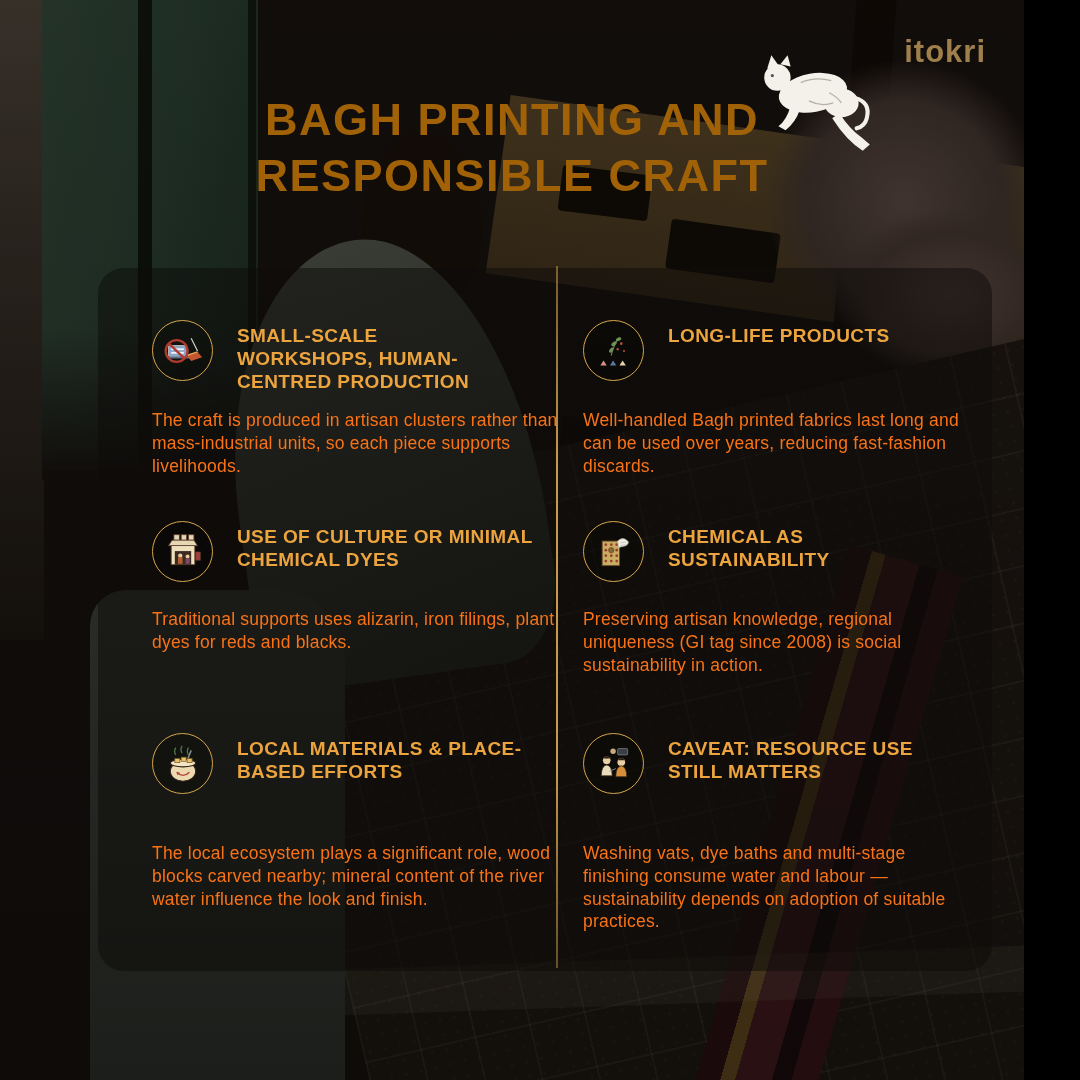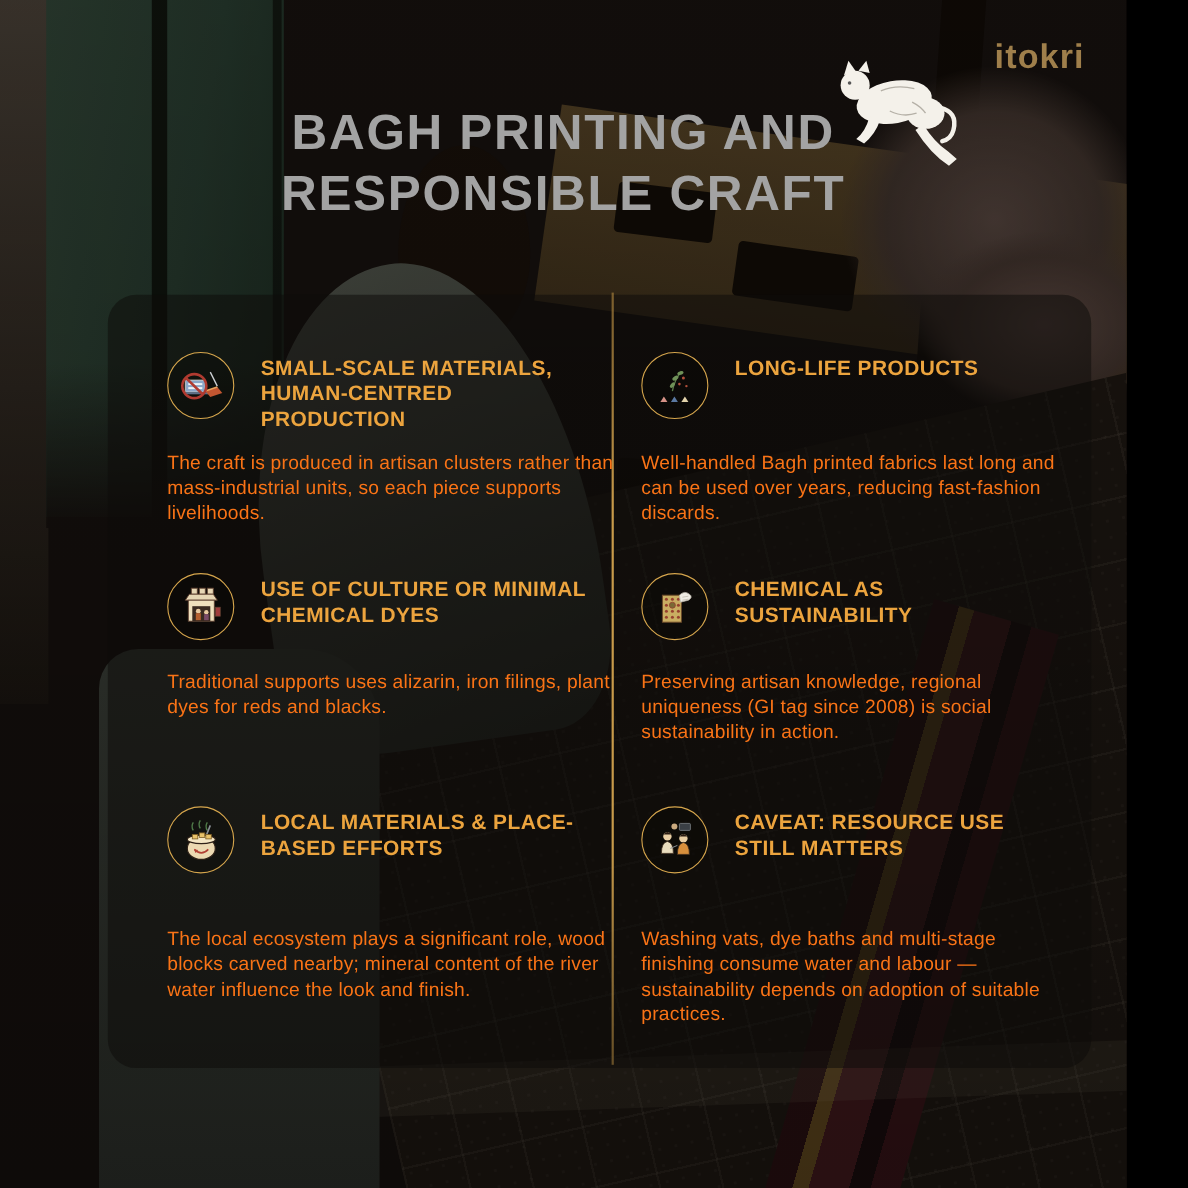--- a/index.html
+++ b/index.html
@@ -48,21 +48,21 @@
   .bg-dim{left:0;top:0;width:1080px;height:1080px;
     background:linear-gradient(180deg,rgba(0,0,0,.30),rgba(0,0,0,.44));}
 
   
   .panel{left:98px;top:268px;width:894px;height:703px;border-radius:26px;
     background:rgba(14,12,10,.52);}
   .divider{left:556px;top:266px;width:2px;height:702px;
     background:linear-gradient(180deg,rgba(170,130,60,.65),#c79a4a 28%,#c79a4a 72%,rgba(170,130,60,.55));}
 
   
-  .title{left:0;top:92px;width:100%;text-align:center;color:#a3a3a3;
+  .title{left:0;top:92px;width:100%;text-align:center;color:#a16207;
     font-size:45px;font-weight:700;letter-spacing:1.5px;line-height:1.24;}
   .logo{right:38px;top:34px;font-size:31px;font-weight:700;color:#9f7f4b;letter-spacing:1px;}
   .tiger{left:750px;top:50px;width:132px;height:114px;}
 
   
   .section{position:absolute;width:432px;height:205px;}
   .col-left{left:152px;}  .col-right{left:583px;}
   .row1{top:320px;}       .row2{top:521px;}      .row3{top:733px;}
   .icon-circle{position:absolute;left:0;top:0;width:59px;height:59px;border-radius:50%;
     border:1.6px solid #d6a64d;background:rgba(8,6,4,.30);
@@ -134,21 +134,21 @@
         <rect x="9" y="19" width="14" height="2" fill="#eef2f6"></rect>
           <rect x="9" y="23" width="14" height="2" fill="#eef2f6"></rect>
         <rect x="5" y="28" width="24" height="2.2" fill="#5d6f86"></rect>
         <path d="M26 27 l12 -4 l5 6 l-12 4 z" fill="#c25631"></path>
         <path d="M26 27 l12 -4" stroke="#e8a35c" stroke-width="1.6"></path>
         <line x1="31" y1="8" x2="38" y2="22" stroke="#cfd3d6" stroke-width="1.3"></line>
         <circle cx="15" cy="22" r="12" fill="none" stroke="#b03a30" stroke-width="2.6"></circle>
         <line x1="6.6" y1="13.8" x2="23.4" y2="30.2" stroke="#b03a30" stroke-width="2.6"></line>
       </svg>
     </div>
-    <div class="heading" style="width:272px">SMALL-SCALE MATERIALS, HUMAN-CENTRED PRODUCTION</div>
+    <div class="heading" style="width:272px">SMALL-SCALE WORKSHOPS, HUMAN-CENTRED PRODUCTION</div>
     <div class="body-text">The craft is produced in artisan clusters rather than mass-industrial units, so each piece supports livelihoods.</div>
   </div>
 
   <div class="section col-left row2">
     <div class="icon-circle">
       <svg width="40" height="40" viewBox="0 0 44 44">
         <g stroke="#5d4030" stroke-width=".9">
           <rect x="12" y="3" width="6" height="6" fill="#e6d6b4"></rect>
             <rect x="20" y="3" width="6" height="6" fill="#e6d6b4"></rect>
             <rect x="28" y="3" width="6" height="6" fill="#e6d6b4"></rect>

